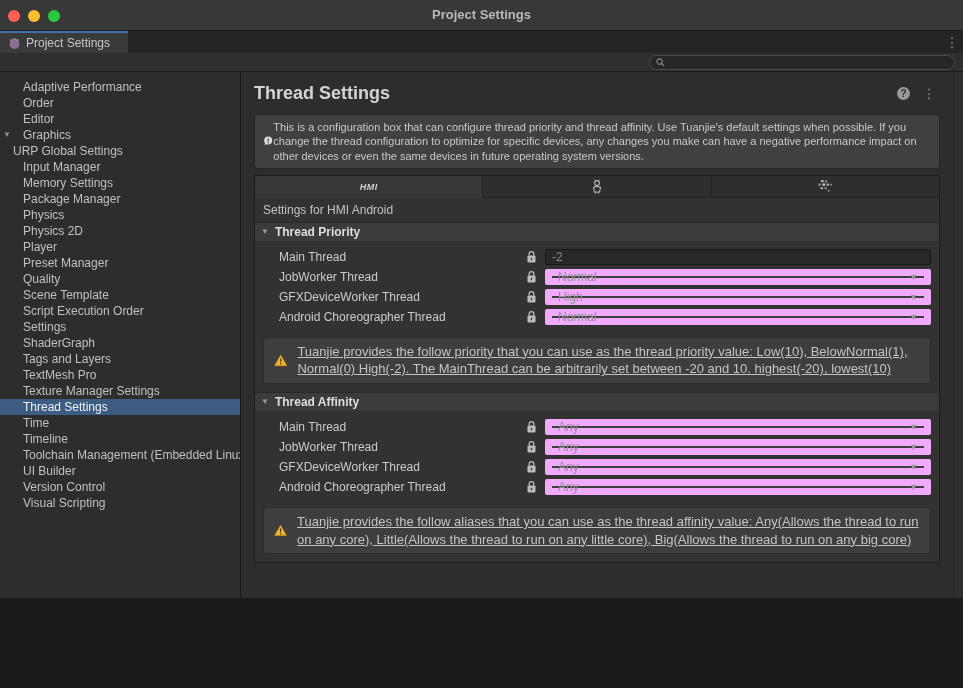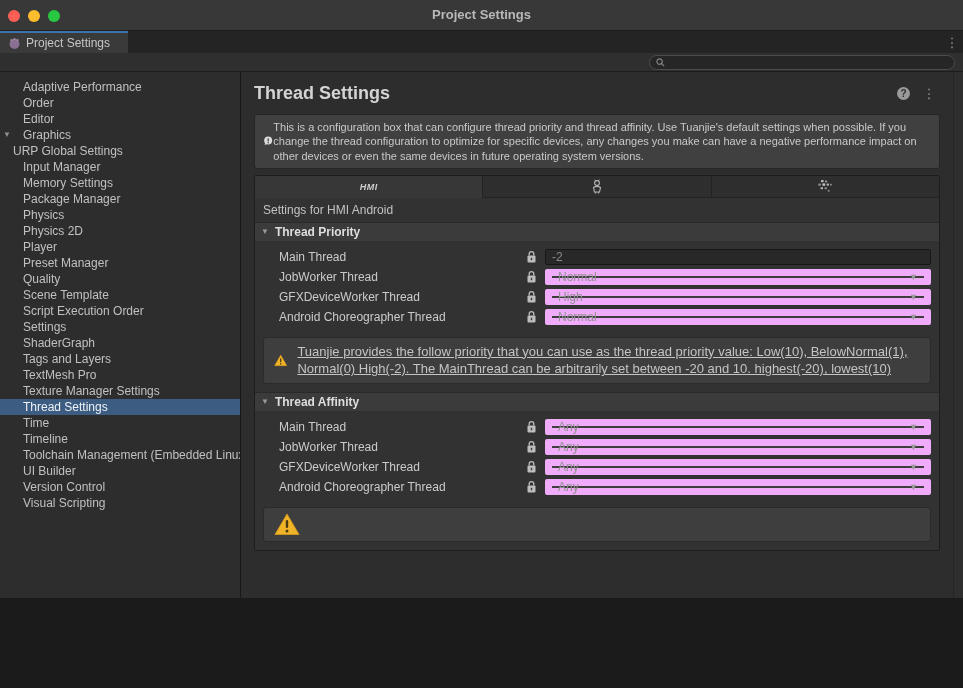--- a/index.html
+++ b/index.html
@@ -440,20 +440,21 @@
                 </span>
               </span>
             </div>
           </div>
         <div class="warnbox">
           <svg class="icon-svg" width="26" height="23" viewBox="0 0 26 23">
             <path d="M13 1 L25 21.5 L1 21.5 Z" fill="#f0b429" stroke="#d99a18" stroke-width="0.8" stroke-linejoin="round"></path>
             <rect x="11.8" y="7" width="2.4" height="8" rx="1.2" fill="#4a3a10"></rect>
             <circle cx="13" cy="18" r="1.5" fill="#4a3a10"></circle>
           </svg>
+          <div class="txt">Tuanjie provides the follow aliases that you can use as the thread affinity value: Any(Allows the thread to run on any core), Little(Allows the thread to run on any little core), Big(Allows the thread to run on any big core)</div>
         </div>
 
       </div>
 
       <div class="scroll-track"></div>
     </div>
   </div>
 </div>
 
 </body></html>

